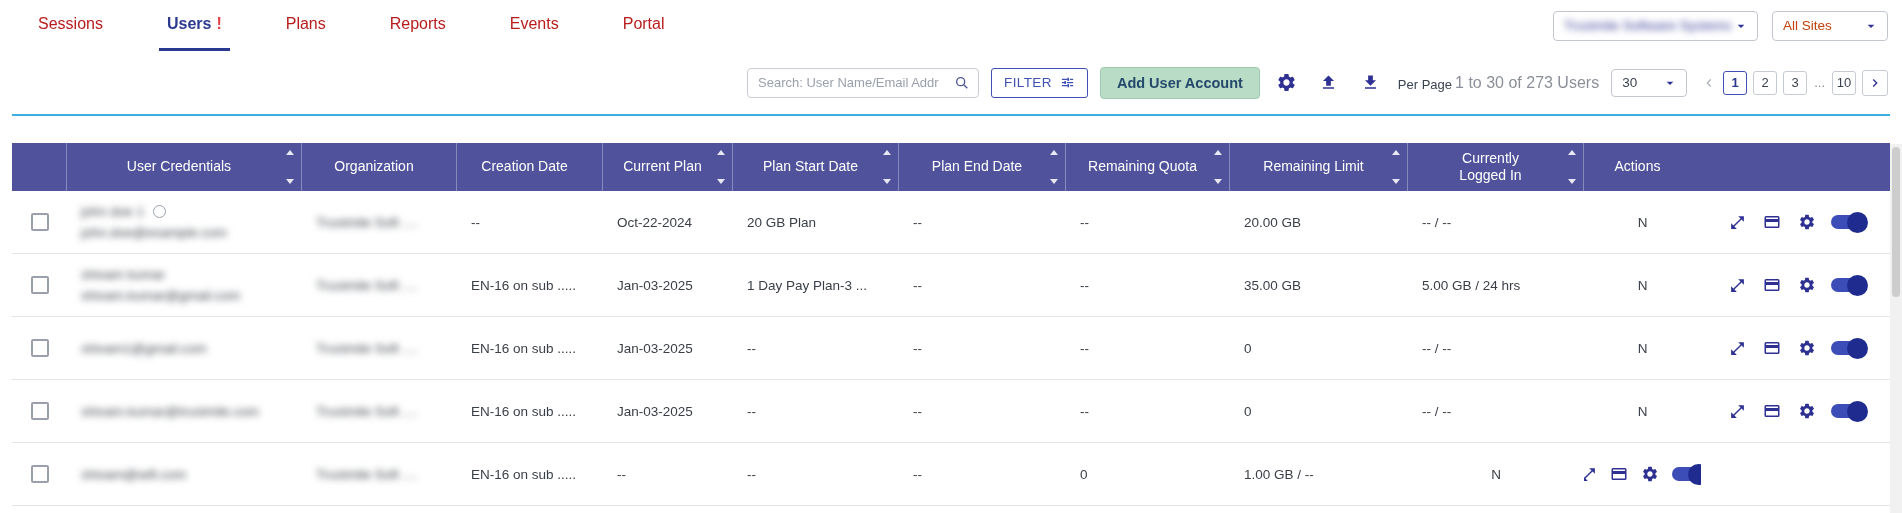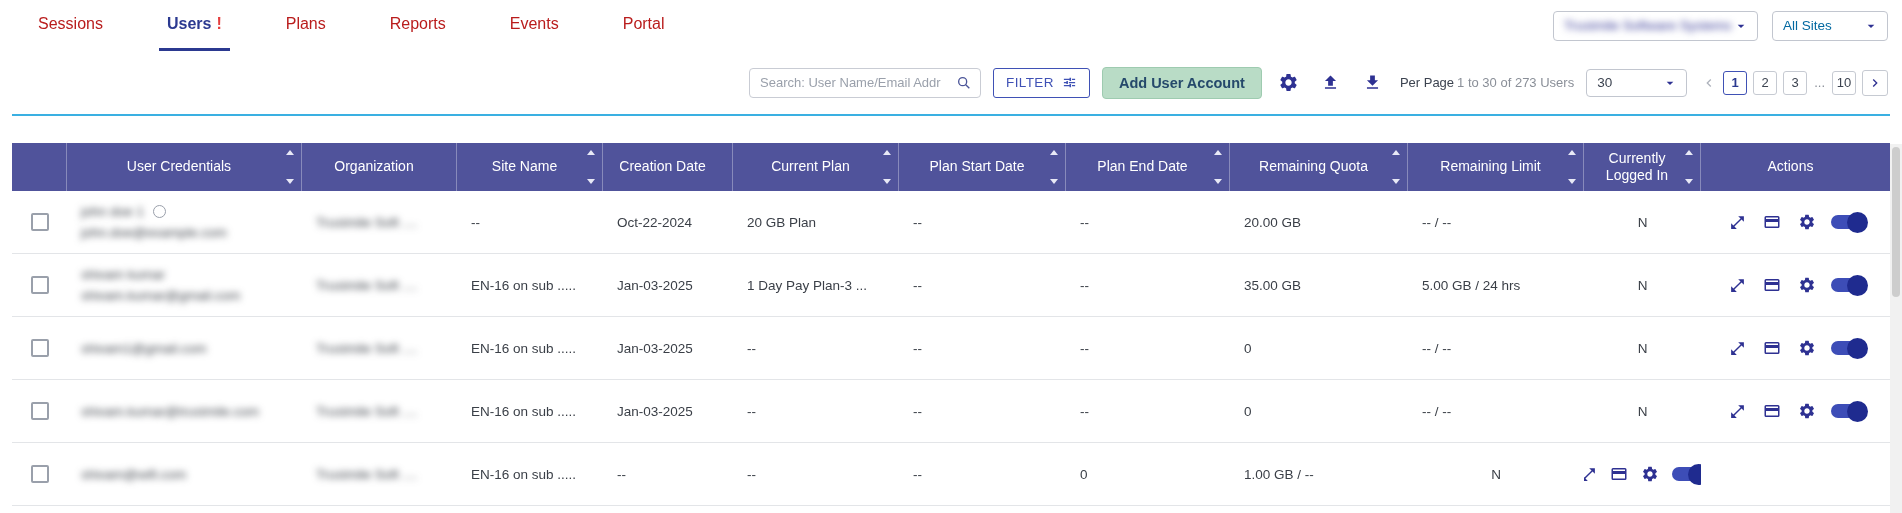--- a/index.html
+++ b/index.html
@@ -28,21 +28,21 @@
 
   .tabbar-right { margin-left: auto; display: flex; align-items: center; gap: 14px; }
   .select {
     height: 30px; background: #fff;
     border: 1px solid #c2c6cf; border-radius: 4px;
     display: flex; align-items: center; justify-content: space-between;
     padding: 0 8px 0 10px; font-size: 13.5px; cursor: pointer;
     white-space: nowrap; overflow: hidden;
   }
   .company-select { width: 205px; color: #2e3192; }
-  .sites-select  { width: 116px; color: #0369a1; }
+  .sites-select  { width: 116px; color: #c2410c; }
 
   
   .toolbar {
     display: flex; align-items: center; justify-content: flex-end;
     gap: 12px; height: 65px; margin: 0 12px;
     border-bottom: 2px solid #3ab0e2; padding-right: 2px;
   }
   .search-box {
     width: 232px; height: 30px;
     border: 1px solid #c9ccd4; border-radius: 4px;
@@ -66,22 +66,22 @@
     border-radius: 4px; color: #25496b; font-weight: bold; font-size: 14.5px;
     padding: 0 16px; cursor: pointer; font-family: "Liberation Sans", sans-serif;
   }
   .icon-btn {
     width: 30px; height: 30px; border: none; background: none;
     display: flex; align-items: center; justify-content: center; cursor: pointer;
   }
 
   .perpage-block { display: flex; flex-direction: row; align-items: flex-end; gap: 3px; }
   .perpage-label { font-size: 13px; color: #3c4350; }
-  .range-text { font-size: 13px; color: #8a8f98; white-space: nowrap; }
-  .perpage-select { width: 101px; height: 28px; color: #3c4350; }
+  .range-text { font-size: 16px; color: #8a8f98; white-space: nowrap; }
+  .perpage-select { width: 76px; height: 28px; color: #3c4350; }
 
   .pagination { display: flex; align-items: center; gap: 6px; margin-left: 2px; }
   .page-btn {
     min-width: 24px; height: 24px; border: 1px solid #c6cad2; border-radius: 3px;
     display: flex; align-items: center; justify-content: center;
     font-size: 13px; color: #3c4350; background: #fff; cursor: pointer; padding: 0 3px;
   }
   .page-btn.active { border-color: #3f51b5; color: #2b3990; font-weight: bold; }
   .page-ellipsis { color: #8a8f98; font-size: 13px; padding: 0 1px; }
   .page-prev { border: none; background: none; cursor: pointer; display: flex; align-items: center; }
@@ -258,27 +258,20 @@
       <span class="sorts">
           <i class="arr-up"></i>
           <i class="arr-dn"></i>
         </span>
     </div>
 
     <div class="th">
       <span>Organization</span>
     </div>
 
-    <div class="th">
-      <span>Site Name</span>
-      <span class="sorts">
-          <i class="arr-up"></i>
-          <i class="arr-dn"></i>
-        </span>
-    </div>
 
     <div class="th">
       <span>Creation Date</span>
     </div>
 
     <div class="th">
       <span>Current Plan</span>
       <span class="sorts">
           <i class="arr-up"></i>
           <i class="arr-dn"></i>

